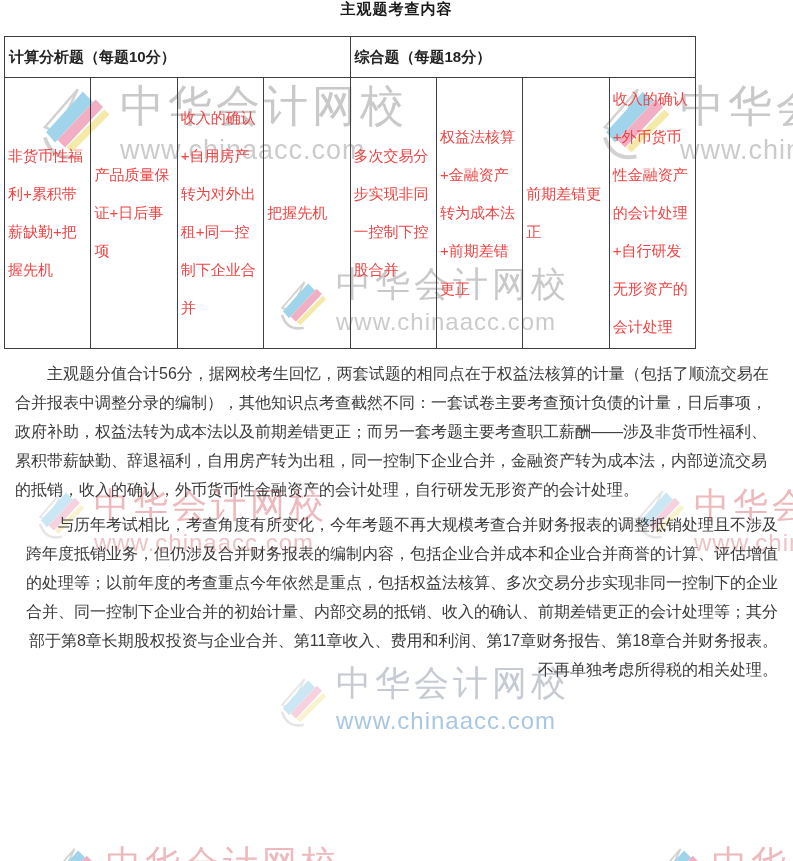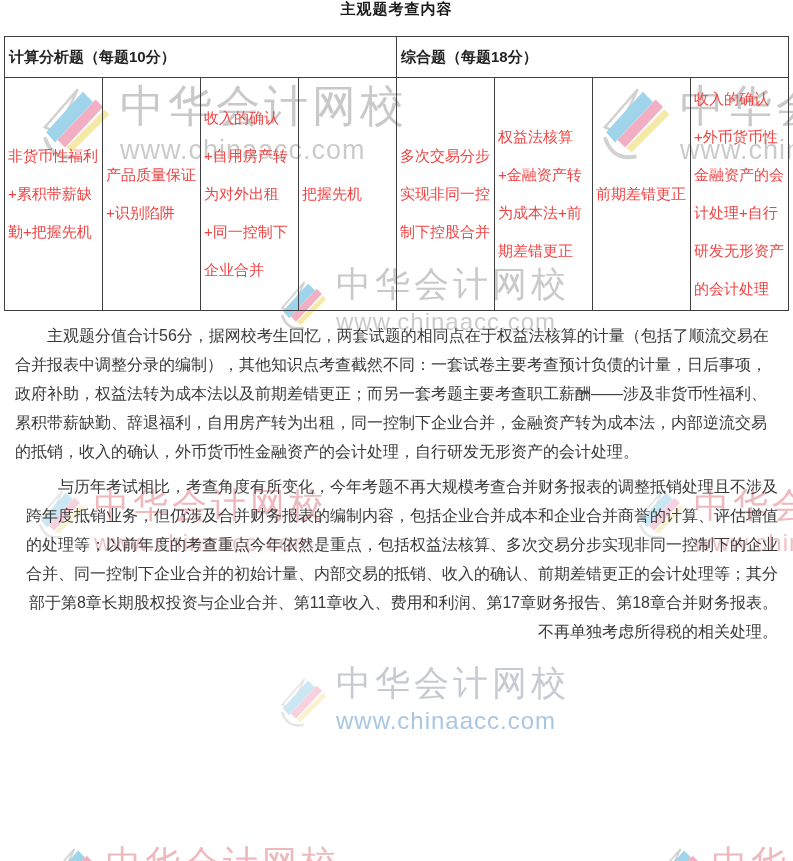--- a/index.html
+++ b/index.html
@@ -24,21 +24,21 @@
     font-weight: bold;
     color: #1a1a1a;
     letter-spacing: 1px;
   }
 
   
   table.exam-table {
     position: relative;
     z-index: 2;
     margin: 17px 4px 0 4px;
-    width: 785px;
+    width: 692px;
     border-collapse: collapse;
     table-layout: fixed;
     padding-left: 16px;
   }
   table.exam-table td {
     border: 1px solid #3f3f3f;
     background: transparent;
     padding: 2px 3px;
     font-size: 15px;
     color: #ef4444;
@@ -228,21 +228,21 @@
   <h1 class="doc-title">主观题考查内容</h1>
 
   <table class="exam-table">
     <tbody>
         <tr class="hdr">
       <td colspan="4">计算分析题（每题10分）</td>
       <td colspan="4">综合题（每题18分）</td>
     </tr>
     <tr class="body">
       <td>非货币性福利+累积带薪缺勤+把握先机</td>
-      <td>产品质量保证+识别陷阱</td>
+      <td>产品质量保证+日后事项</td>
       <td>收入的确认+自用房产转为对外出租+同一控制下企业合并</td>
       <td>把握先机</td>
       <td>多次交易分步实现非同一控制下控股合并</td>
       <td>权益法核算+金融资产转为成本法+前期差错更正</td>
       <td>前期差错更正</td>
       <td>收入的确认+外币货币性金融资产的会计处理+自行研发无形资产的会计处理</td>
     </tr>
   </tbody>
     </table>
 

